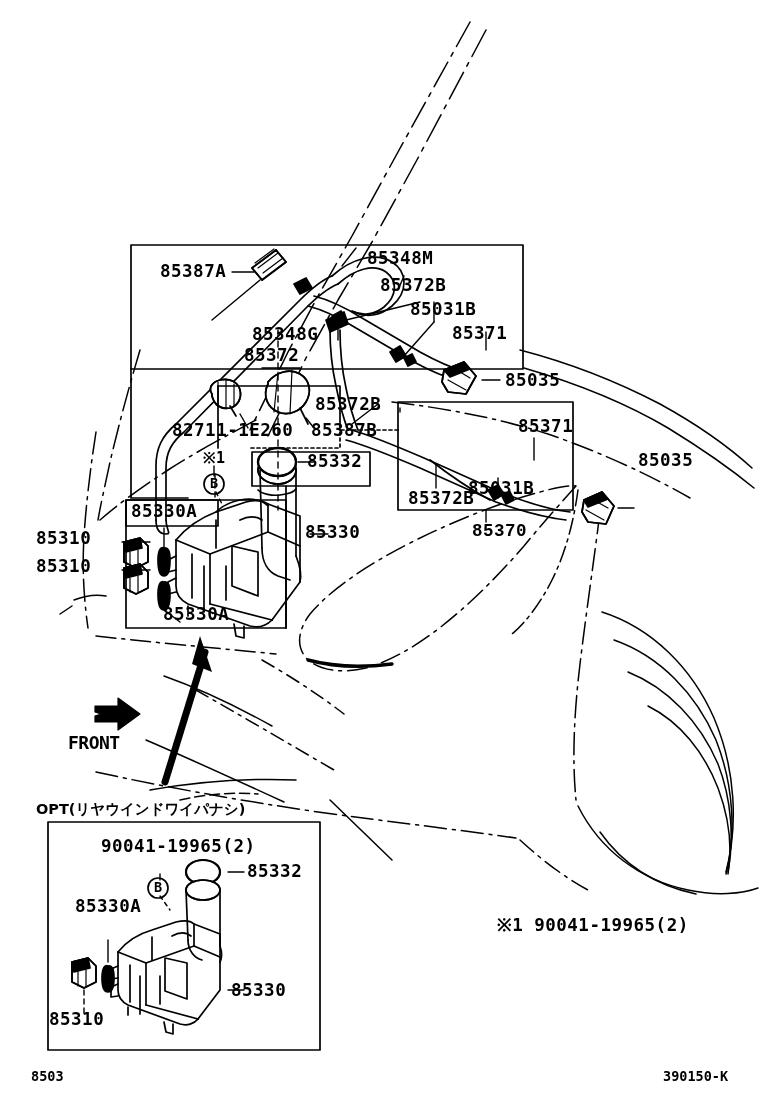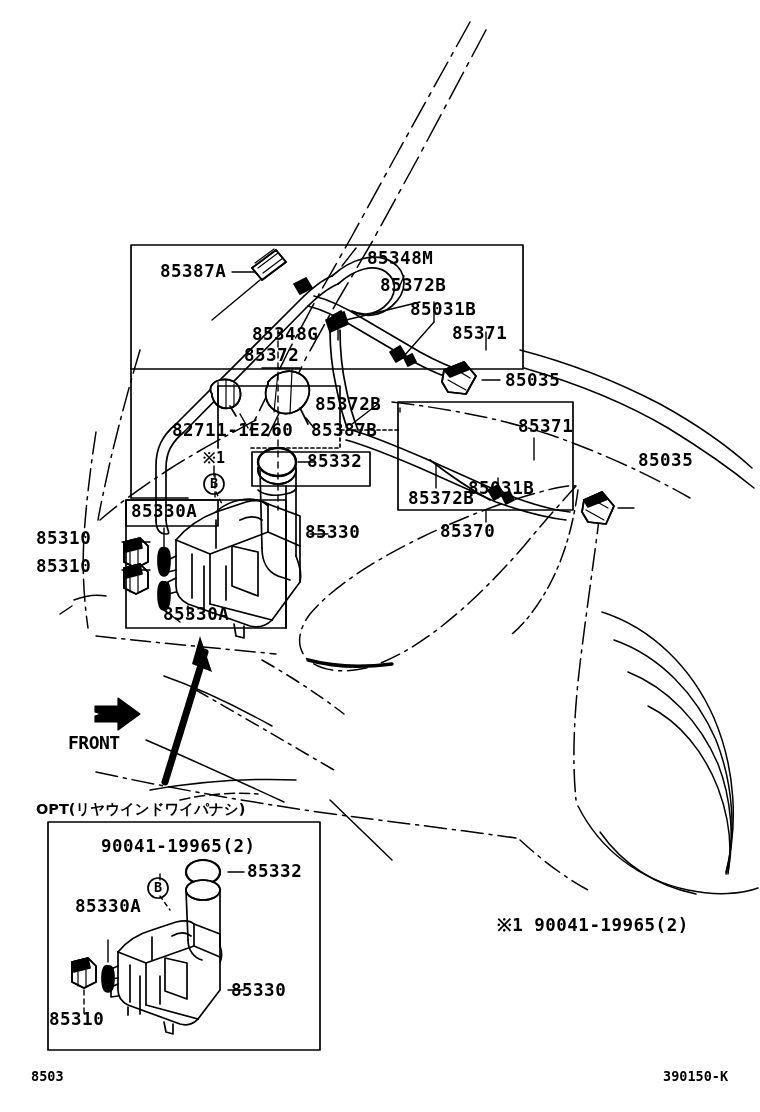--- a/index.html
+++ b/index.html
@@ -367,21 +367,21 @@
   <div class="lbl" style="left:252px;top:326px;">85348G</div>
   <div class="lbl" style="left:505px;top:372px;">85035</div>
   <div class="lbl" style="left:244px;top:339px;margin-top:8px;">85372</div>
   <div class="lbl" style="left:315px;top:396px;">85372B</div>
   <div class="lbl" style="left:518px;top:418px;">85371</div>
   <div class="lbl" style="left:172px;top:422px;text-align:right;">82711-1E260</div>
   <div class="lbl" style="left:311px;top:422px;">85387B</div>
   <div class="lbl" style="left:408px;top:490px;">85372B</div>
   <div class="lbl" style="left:468px;top:480px;">85031B</div>
   <div class="lbl" style="left:638px;top:452px;">85035</div>
-  <div class="lbl" style="left:440px;top:523px;">85370</div>
+  <div class="lbl" style="left:472px;top:523px;font-family:Liberation Mono, monospace;">85370</div>
   <div class="lbl" style="left:307px;top:453px;">85332</div>
   <div class="lbl" style="left:131px;top:503px;">85330A</div>
   <div class="lbl" style="left:305px;top:524px;">85330</div>
   <div class="lbl" style="left:36px;top:530px;">85310</div>
   <div class="lbl" style="left:36px;top:558px;">85310</div>
   <div class="lbl" style="left:163px;top:606px;">85330A</div>
 
   <div class="lbl star" style="left:203px;top:451px;">※1</div>
   <div class="lbl small" style="left:210px;top:477px;">B</div>
 

